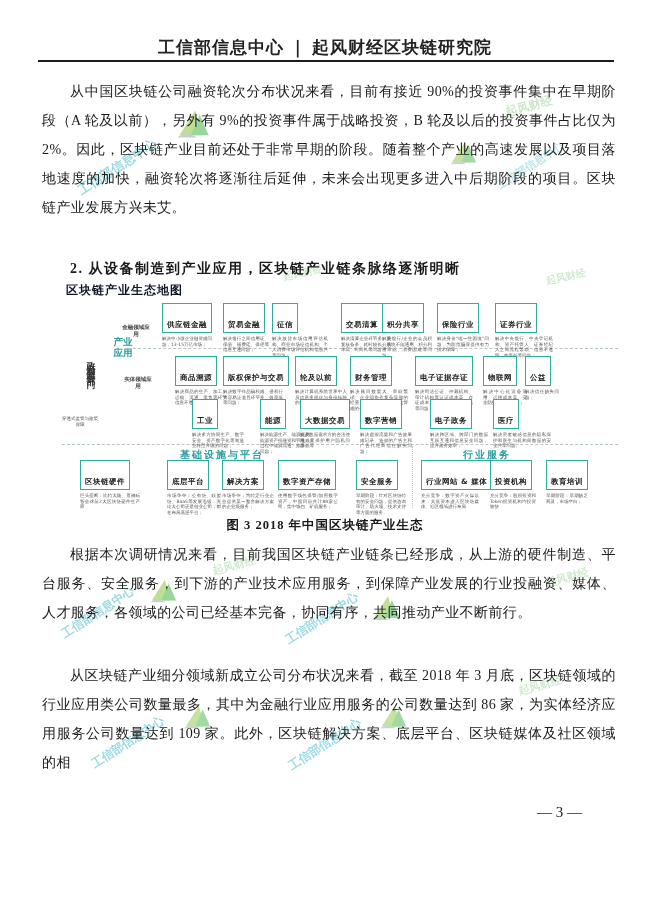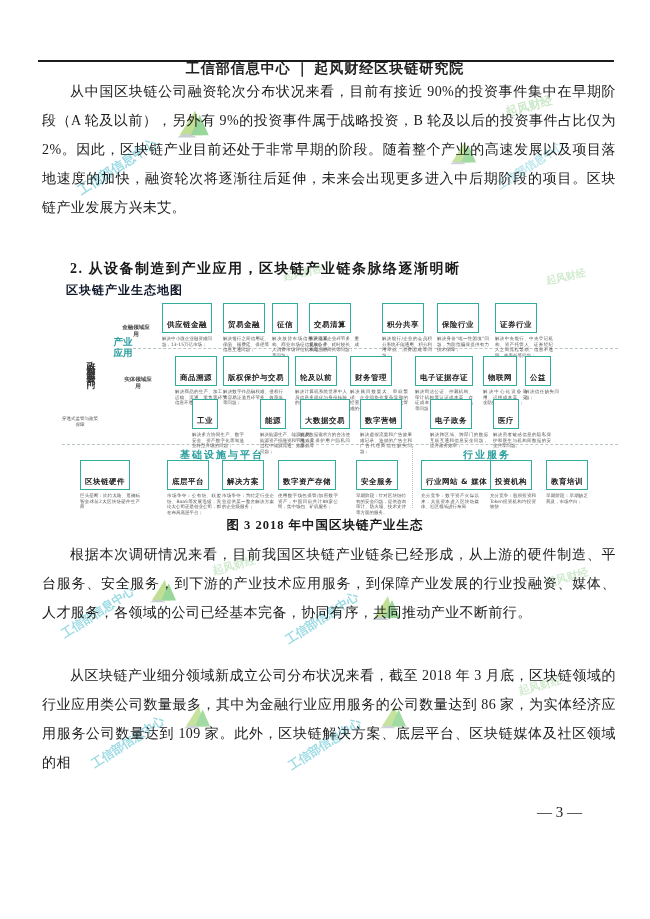--- a/index.html
+++ b/index.html
@@ -4,21 +4,21 @@
 <style>
   html,body{margin:0;padding:0;background:#e8e8e8;}
   #page{
     position:relative;width:650px;height:919px;margin:0 auto;
     background:#ffffff;overflow:hidden;
     font-family:"Liberation Serif","DejaVu Serif",serif;color:#1a1a1a;
   }
   
   #header-title{
     position:absolute;top:36px;left:0;width:100%;text-align:center;
-    font-size:14px;font-weight:bold;letter-spacing:1px;color:#222;z-index:2;margin-top:24px;
+    font-size:17px;font-weight:bold;letter-spacing:1px;color:#222;z-index:2;
   }
   #header-rule{position:absolute;top:60px;left:38px;right:36px;height:2px;background:#1c1c1c;z-index:2;}
   
   .para{
     position:absolute;left:42px;width:574px;
     font-size:14px;line-height:29px;text-align:justify;text-indent:2em;
     letter-spacing:0.4px;z-index:2;
   }
   #para-1{top:77px;}
   #heading-2{top:254px;font-weight:bold;letter-spacing:1.5px;}
@@ -83,21 +83,21 @@
     <div id="entity-group" class="group-label">实体领域应用</div>
     <div id="dash-1" class="hdash"></div>
     <div id="dash-2" class="hdash"></div>
     <div id="vdots"></div>
     <div id="infra-header" class="section-header">基础设施与平台</div>
     <div id="service-header" class="section-header">行业服务</div>
     <div id="diagram-boxes">
         <div class="dcluster" style="left: 100px; top: 19px; width: 50px;"><div class="dbox">供应链金融</div><div class="ddesc">解决中小微企业融资难问题，13-15万亿市场；</div></div>
         <div class="dcluster" style="left: 161px; top: 19px; width: 46px;"><div class="dbox">贸易金融</div><div class="ddesc">解决银行之间信用证、保函、福费廷、保理等信息互通问题；</div></div>
         <div class="dcluster" style="left: 210px; top: 19px; width: 56px;"><div class="dbox">征信</div><div class="ddesc">解决放贷市场信用评估机构、商业市场征信机构、个人消费市场评估机构信息共享问题；</div></div>
-        <div class="dcluster" style="left: 247px; top: 19px; width: 50px;"><div class="dbox">交易清算</div><div class="ddesc">解决清算企业环节多、重复核备多、耗时较长、成本高、时间长等问题；</div></div>
+        <div class="dcluster" style="left: 279px; top: 19px; width: 50px;"><div class="dbox">交易清算</div><div class="ddesc">解决清算企业环节多、重复核备多、耗时较长、成本高、时间长等问题；</div></div>
         <div class="dcluster" style="left: 320px; top: 19px; width: 50px;"><div class="dbox">积分共享</div><div class="ddesc">解决银行/企业的会员积分系统不能通用、积分利用率低、消费困难等问题；</div></div>
         <div class="dcluster" style="left: 375px; top: 19px; width: 52px;"><div class="dbox">保险行业</div><div class="ddesc">解决身份“唯一性困境”问题，为防范骗保提供有力技术保障；</div></div>
         <div class="dcluster" style="left: 433px; top: 19px; width: 58px;"><div class="dbox">证券行业</div><div class="ddesc">解决中央银行、中央登记机构、资产托管人、证券经纪人之间流程繁琐、信息不透明、效率低等问题；</div></div>
         <div class="dcluster" style="left: 113px; top: 72px; width: 52px;"><div class="dbox">商品溯源</div><div class="ddesc">解决商品的生产、加工、运输、流通、零售等环节信息不透明问题；</div></div>
         <div class="dcluster" style="left: 161px; top: 72px; width: 60px;"><div class="dbox">版权保护与交易</div><div class="ddesc">解决数字作品确权难、侵权行为容易泛滥且环节多、效率低等问题；</div></div>
         <div class="dcluster" style="left: 233px; top: 72px; width: 52px;"><div class="dbox">轮及以前</div><div class="ddesc">解决计算机系统世界中人员信息多样化与身份核验的问题；</div></div>
         <div class="dcluster" style="left: 288px; top: 72px; width: 58px;"><div class="dbox">财务管理</div><div class="ddesc">解决账目数量大、串联繁琐、企业间协作复杂导致的经营成本高、效率低、监管难的个别问题；</div></div>
         <div class="dcluster" style="left: 353px; top: 72px; width: 58px;"><div class="dbox">电子证据存证</div><div class="ddesc">解决司法公证、仲裁机构、审计机构等认证成本高、存证成本大、多方协作效率低等问题；</div></div>
         <div class="dcluster" style="left: 421px; top: 72px; width: 44px;"><div class="dbox">物联网</div><div class="ddesc">解决中心化设备采用、运维成本高、安全防护性差等问题；</div></div>
         <div class="dcluster" style="left: 463px; top: 72px; width: 34px;"><div class="dbox">公益</div><div class="ddesc">解决信任缺失问题；</div></div>

